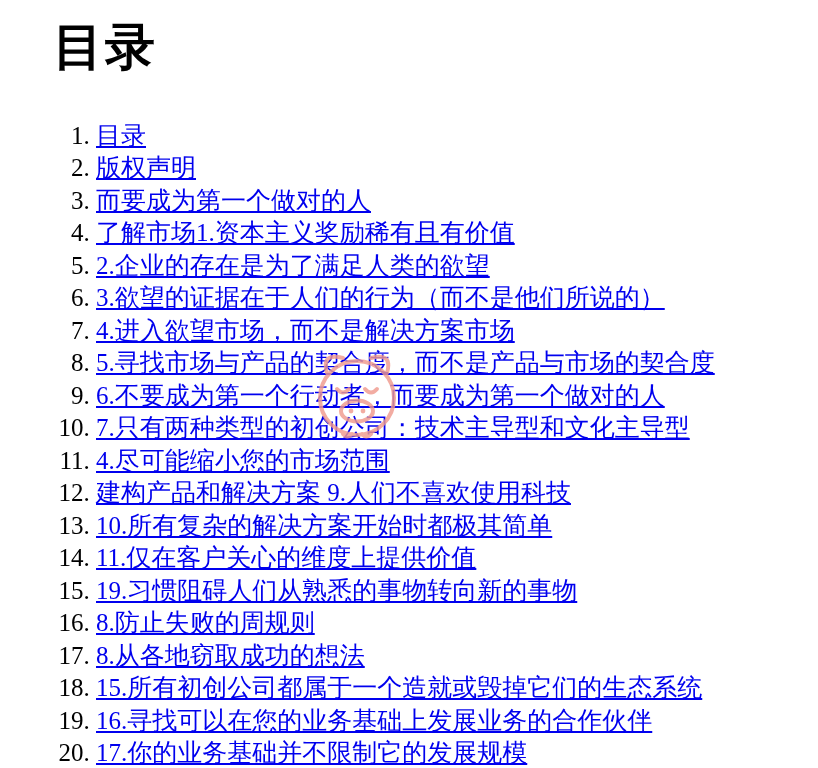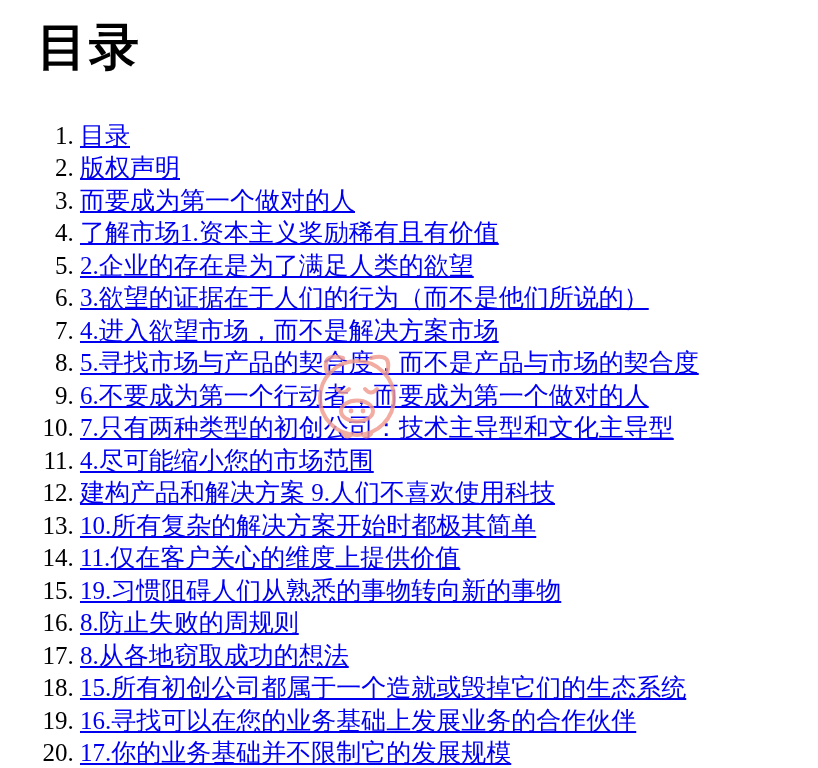--- a/index.html
+++ b/index.html
@@ -5,21 +5,21 @@
   html, body { margin: 0; padding: 0; background: #ffffff; }
   .page {
     position: relative;
     width: 818px;
     height: 768px;
     overflow: hidden;
     background: #ffffff;
     font-family: "Liberation Serif", serif;
     color: #000000;
   }
-  .content { padding: 21px 0 0 37px; }
+  .content { padding: 21px 0 0 53px; }
   .doc-title {
     margin: 0;
     font-size: 50px;
     line-height: 1.05;
     font-weight: 700;
     color: #000000;
     font-family: "Liberation Sans", sans-serif;
     letter-spacing: 2px;
   }
   ol.toc-list {

